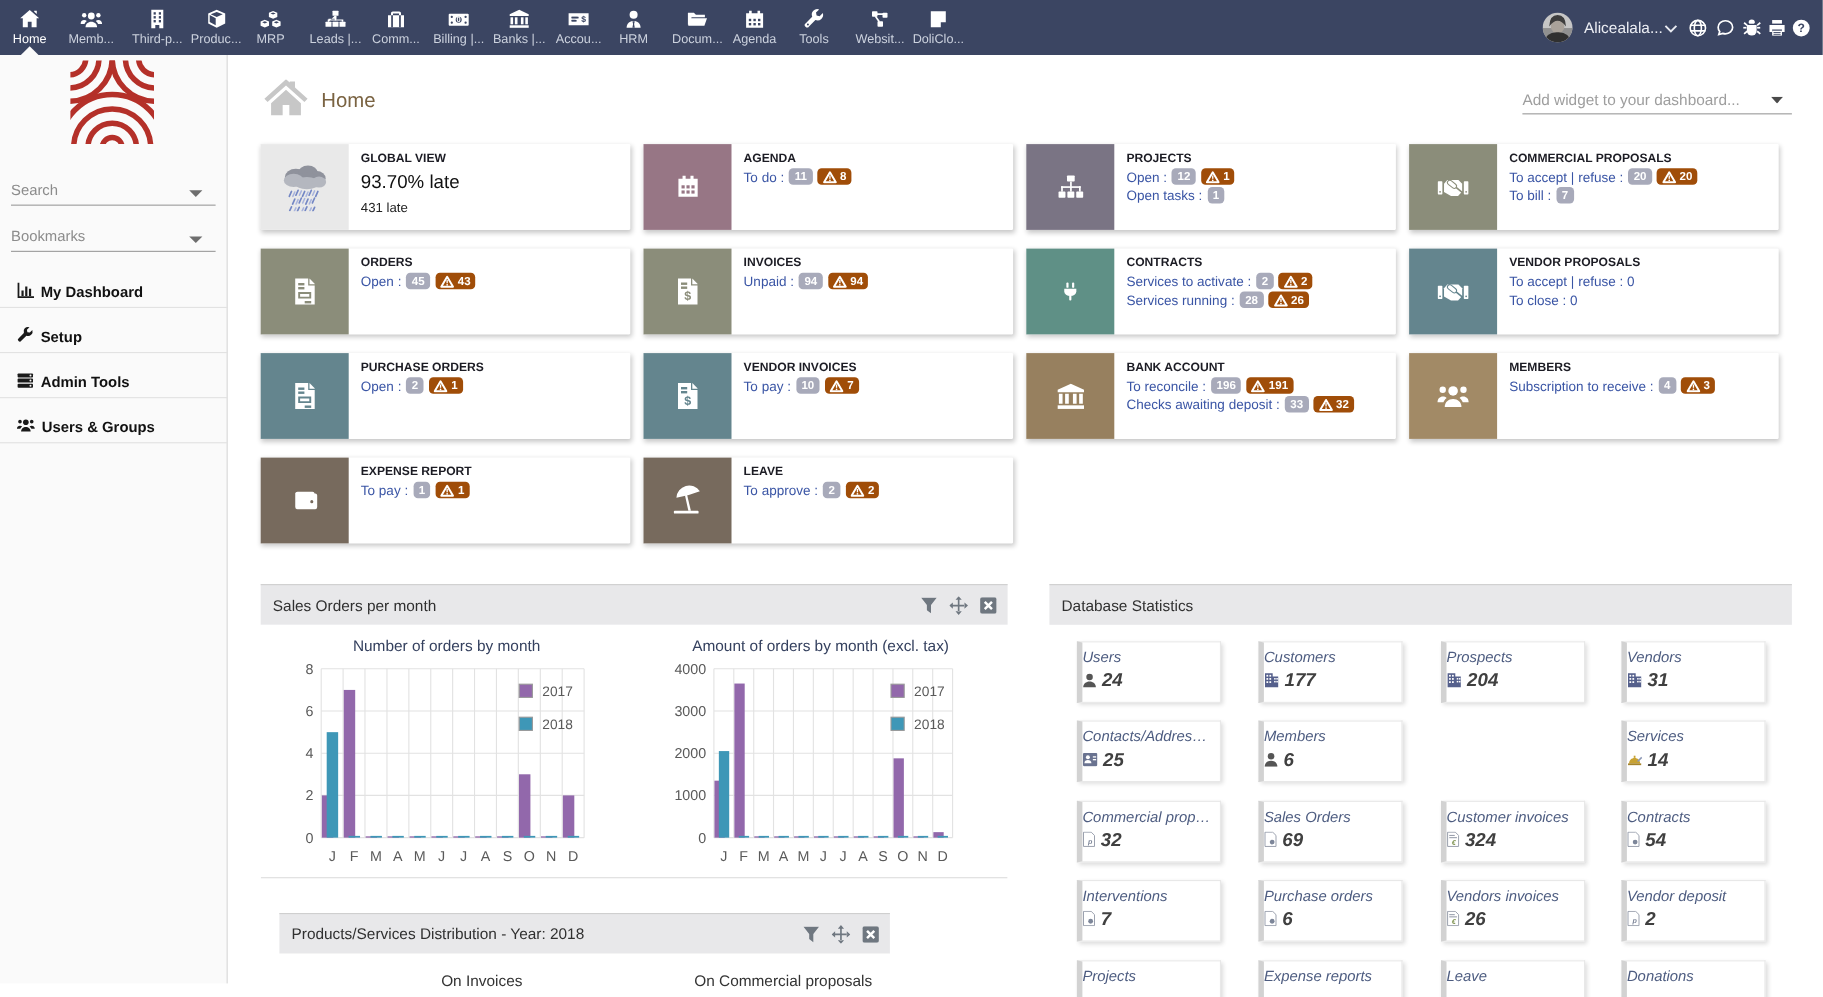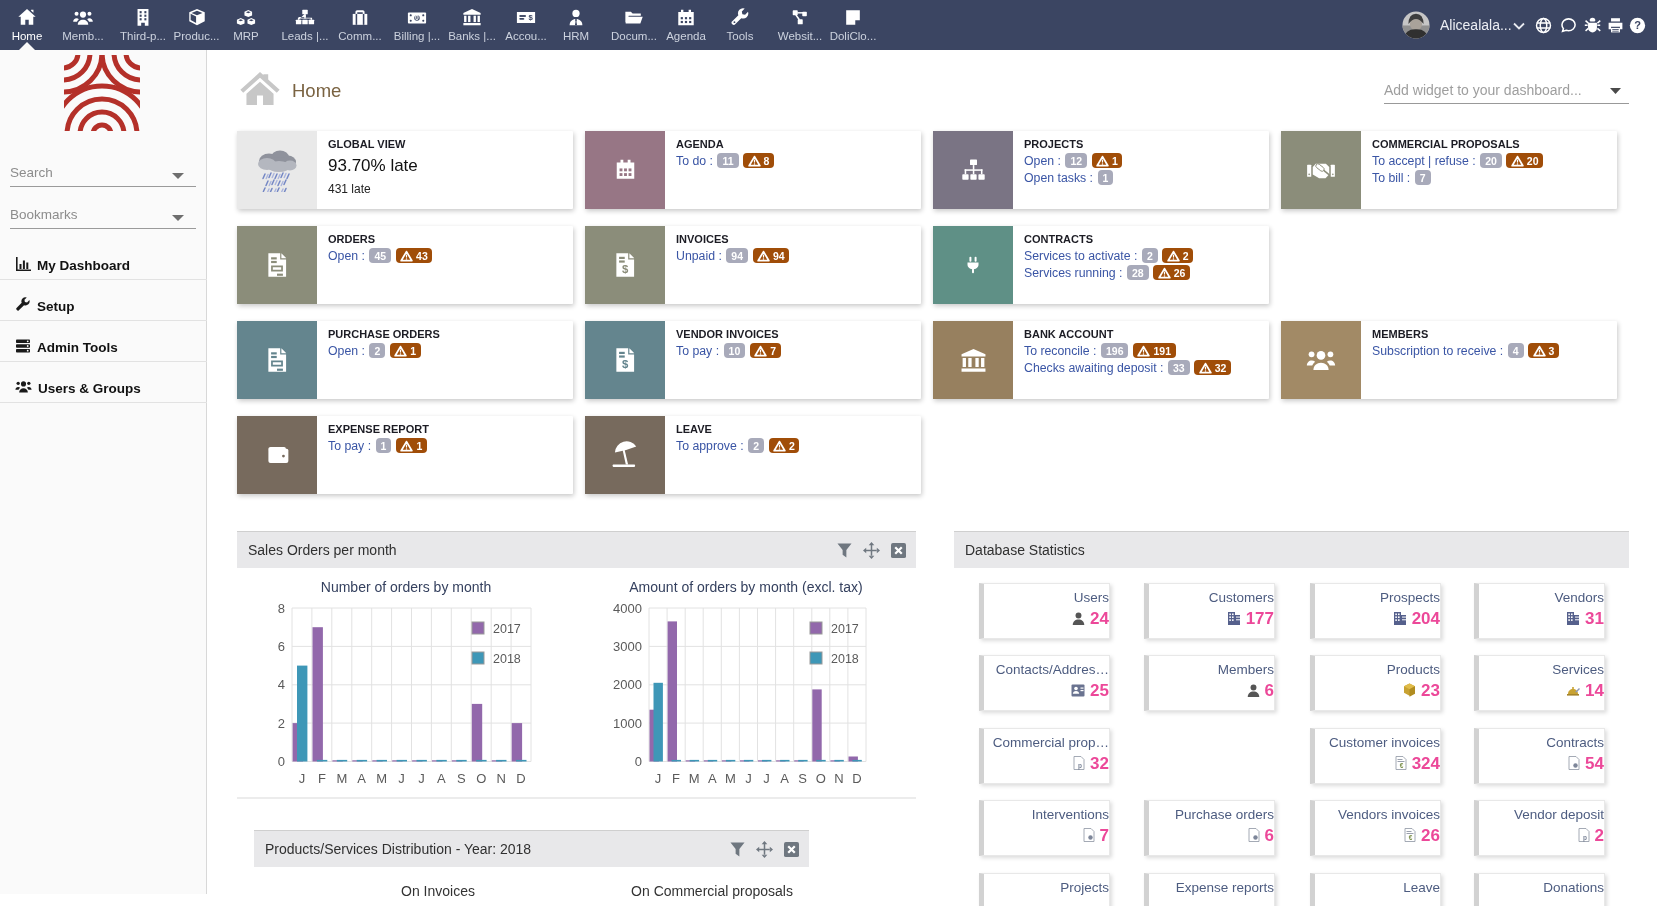--- a/index.html
+++ b/index.html
@@ -18,23 +18,23 @@
 #main { position:absolute; left:208px; top:50px; width:1449px; height:856px; background:#fff; }
 .box { position:absolute; width:336px; height:78px; background:#fff; box-shadow:1px 2px 5px rgba(0,0,0,0.22); border-radius:1px; }
 .box .sq { position:absolute; left:0; top:0; width:80px; height:78px; display:flex; align-items:center; justify-content:center; }
 .box .bd { position:absolute; left:91px; top:6px; right:2px; white-space:nowrap; }
 .box .bt { font-weight:bold; font-size:11px; line-height:15px; color:#1c1c24; }
 .box .bl { margin-top:0; font-size:12.3px; color:#3a55a5; display:flex; align-items:center; height:17px; }
 .bdg { display:inline-flex; align-items:center; justify-content:center; min-width:7px; height:15.5px; padding:0 5px; border-radius:4px; background:#a8aaba; color:#fff; font-size:10.5px; font-weight:bold; margin-left:4.5px; }
 .bdgw { display:inline-flex; align-items:center; gap:3px; height:15.5px; padding:0 4.5px; border-radius:4px; background:#a04d08; color:#fff; font-size:10.5px; font-weight:bold; margin-left:4.5px; }
 .panelhead { position:absolute; height:37px; background:#e8e8ea; border-top:1px solid #cfcfcf; color:#303030; font-size:14px; line-height:36px; padding-left:11px; }
 .panelhead .hicons { position:absolute; right:10px; top:0; height:37px; display:flex; align-items:center; gap:11px; }
-.statbox { position:absolute; width:131px; height:56px; background:#fff; border:1px solid #e8e8e8; border-left:5px solid #d2d2d2; box-shadow:2px 2px 4px rgba(0,0,0,0.14); text-align:right; }
+.statbox { position:absolute; width:131px; height:56px; background:#fff; border:1px solid #e8e8e8; border-left:5px solid #d2d2d2; box-shadow:2px 2px 4px rgba(0,0,0,0.14); text-align:left;font-style:italic; }
 .statbox .st { font-size:13.5px; color:#4d5c80; margin-top:6px; white-space:nowrap; overflow:hidden; }
-.statbox .sn { font-size:17px; color:#ec4899; font-weight:bold; margin-top:4px;margin-left:36px; }
+.statbox .sn { font-size:17px; color:#404040; font-weight:bold; margin-top:4px; }
 </style>
 </head>
 <body>
 <div id="topnav">
 <svg width="0" height="0" style="position:absolute">
 <defs>
 <g id="i-home">
           <path d="M11 1.2L1.5 9.5h2.6v9h5v-5.5h3.8v5.5h5v-9h2.6z M15.5 2h2.6v3.2l-2.6-2.3z" fill="#fff"></path>
         </g>
 <g id="i-users" fill="#fff">
@@ -612,20 +612,32 @@
 <div class="bl">Services to activate :<span class="bdg">2</span><span class="bdgw"><svg width="13" height="12" viewBox="0 0 14 13">
               <path d="M7 1.7 L12.8 11.6 H1.2z" fill="none" stroke="#fff" stroke-width="1.9" stroke-linejoin="round"></path>
               <rect x="6.35" y="4.9" width="1.3" height="3.3" fill="#fff"></rect>
               <circle cx="7" cy="9.7" r="0.85" fill="#fff"></circle>
             </svg>2</span></div>
 <div class="bl">Services running :<span class="bdg">28</span><span class="bdgw"><svg width="13" height="12" viewBox="0 0 14 13">
               <path d="M7 1.7 L12.8 11.6 H1.2z" fill="none" stroke="#fff" stroke-width="1.9" stroke-linejoin="round"></path>
               <rect x="6.35" y="4.9" width="1.3" height="3.3" fill="#fff"></rect>
               <circle cx="7" cy="9.7" r="0.85" fill="#fff"></circle>
             </svg>26</span></div>
+</div>
+</div>
+<div class="box" style="left:1073px;top:176px">
+<div class="sq" style="background:#64858e;color:#64858e">
+        <svg width="34" height="30" viewBox="0 0 40 40">
+          <use href="#b-hand"></use>
+        </svg>
+      </div>
+<div class="bd">
+<div class="bt">VENDOR PROPOSALS</div>
+<div class="bl">To accept | refuse : 0</div>
+<div class="bl">To close : 0</div>
 </div>
 </div>
 <div class="box" style="left:29px;top:271px">
 <div class="sq" style="background:#64858e;color:#64858e">
         <svg width="20" height="26" viewBox="0 0 22 27">
           <use href="#b-file"></use>
         </svg>
       </div>
 <div class="bd">
 <div class="bt">PURCHASE ORDERS</div>
@@ -965,44 +977,43 @@
     </div>
 <div class="statbox" style="left:936px;top:605px">
       <div class="st">Members</div>
       <div class="sn"><svg width="13" height="13" viewBox="0 0 14 14" style="vertical-align:-1px">
           <g fill="#555">
             <circle cx="7" cy="3.8" r="3.2"></circle>
             <path d="M0.8 14c0-3.6 2.7-5.8 6.2-5.8s6.2 2.2 6.2 5.8z"></path>
           </g>
         </svg> 6</div>
     </div>
-<div class="statbox" style="left:1102px;top:605px">
-      <div class="st">Products</div>
-      <div class="sn"><svg width="13" height="14" viewBox="0 0 13 14" style="vertical-align:-1px">
-          <path d="M6.5 0.5l5.5 2.8v6.4l-5.5 3-5.5-3V3.3z" fill="#c8a232"></path>
-          <path d="M6.5 0.5l5.5 2.8-5.5 2.9-5.5-2.9z" fill="#e0bc4a"></path>
-          <path d="M6.5 6.2v7.5l5.5-3V3.3z" fill="#b08c20"></path>
-        </svg> 23</div>
-    </div>
 <div class="statbox" style="left:1266px;top:605px">
       <div class="st">Services</div>
       <div class="sn"><svg width="14" height="14" viewBox="0 0 14 14" style="vertical-align:-1px">
           <path d="M2 11c0-3 2.2-5 5-5s5 2 5 5z" fill="#c8a232"></path>
           <rect x="1" y="11" width="12" height="1.6" fill="#a5842a"></rect>
           <rect x="6.2" y="4" width="1.6" height="2" fill="#c8a232"></rect>
           <path d="M9 9l4-4 1 1-3.5 3.5z" fill="#8d98b5"></path>
         </svg> 14</div>
     </div>
 <div class="statbox" style="left:771px;top:677.5px">
       <div class="st">Commercial prop…</div>
       <div class="sn"><svg width="12" height="14" viewBox="0 0 12 14" style="vertical-align:-1px">
           <path d="M1 0.5h7l3 3V13.5H1z" fill="#fff" stroke="#9aa0ad" stroke-width="0.9"></path>
           <text x="7" y="11.5" font-size="6.5" fill="#7d8699" text-anchor="middle" font-weight="bold">p</text>
         </svg> 32</div>
     </div>
+<div class="statbox" style="left:936px;top:677.5px">
+      <div class="st">Sales Orders</div>
+      <div class="sn"><svg width="12" height="14" viewBox="0 0 12 14" style="vertical-align:-1px">
+          <path d="M1 0.5h7l3 3V13.5H1z" fill="#fff" stroke="#9aa0ad" stroke-width="0.9"></path>
+          <circle cx="7.5" cy="9.5" r="2.2" fill="#7d8699"></circle>
+        </svg> 69</div>
+    </div>
 <div class="statbox" style="left:1102px;top:677.5px">
       <div class="st">Customer invoices</div>
       <div class="sn"><svg width="12" height="14" viewBox="0 0 12 14" style="vertical-align:-1px">
           <path d="M1 0.5h7l3 3V13.5H1z" fill="#fff" stroke="#9aa0ad" stroke-width="0.9"></path>
           <rect x="2.5" y="3" width="5" height="1" fill="#9aa0ad"></rect>
           <rect x="2.5" y="5" width="7" height="1" fill="#9aa0ad"></rect>
           <text x="6.5" y="12" font-size="6.5" fill="#7a8f4a" text-anchor="middle" font-weight="bold">€</text>
         </svg> 324</div>
     </div>
 <div class="statbox" style="left:1266px;top:677.5px">

